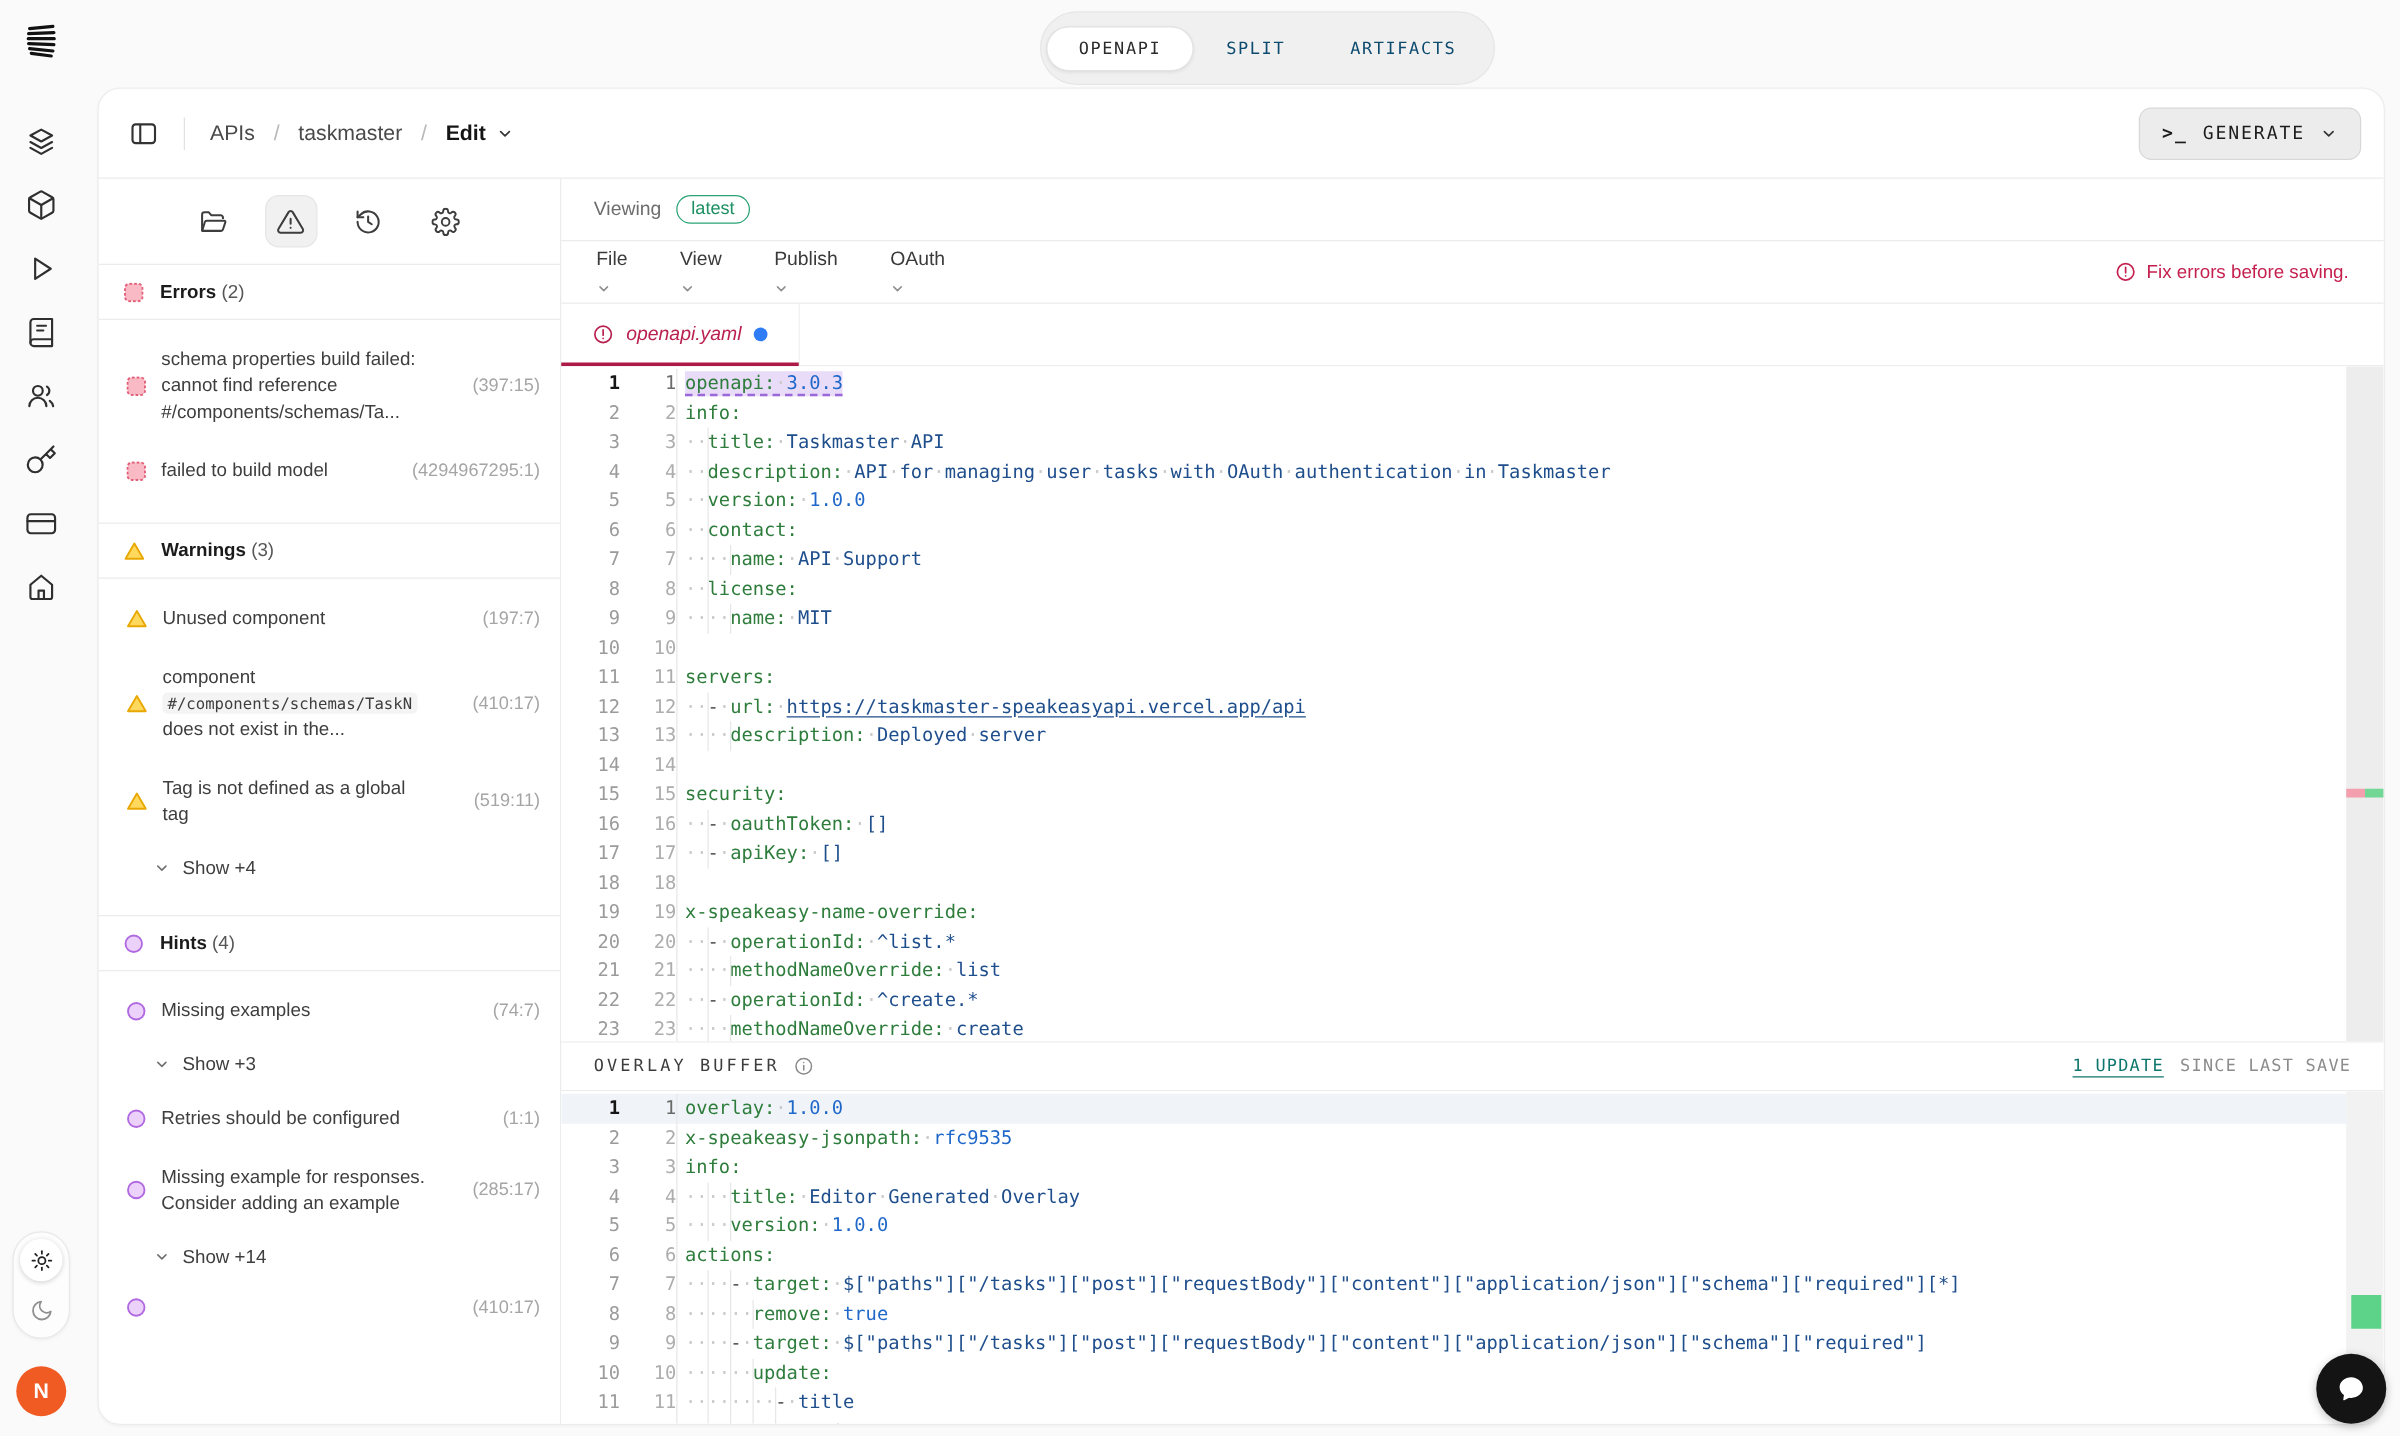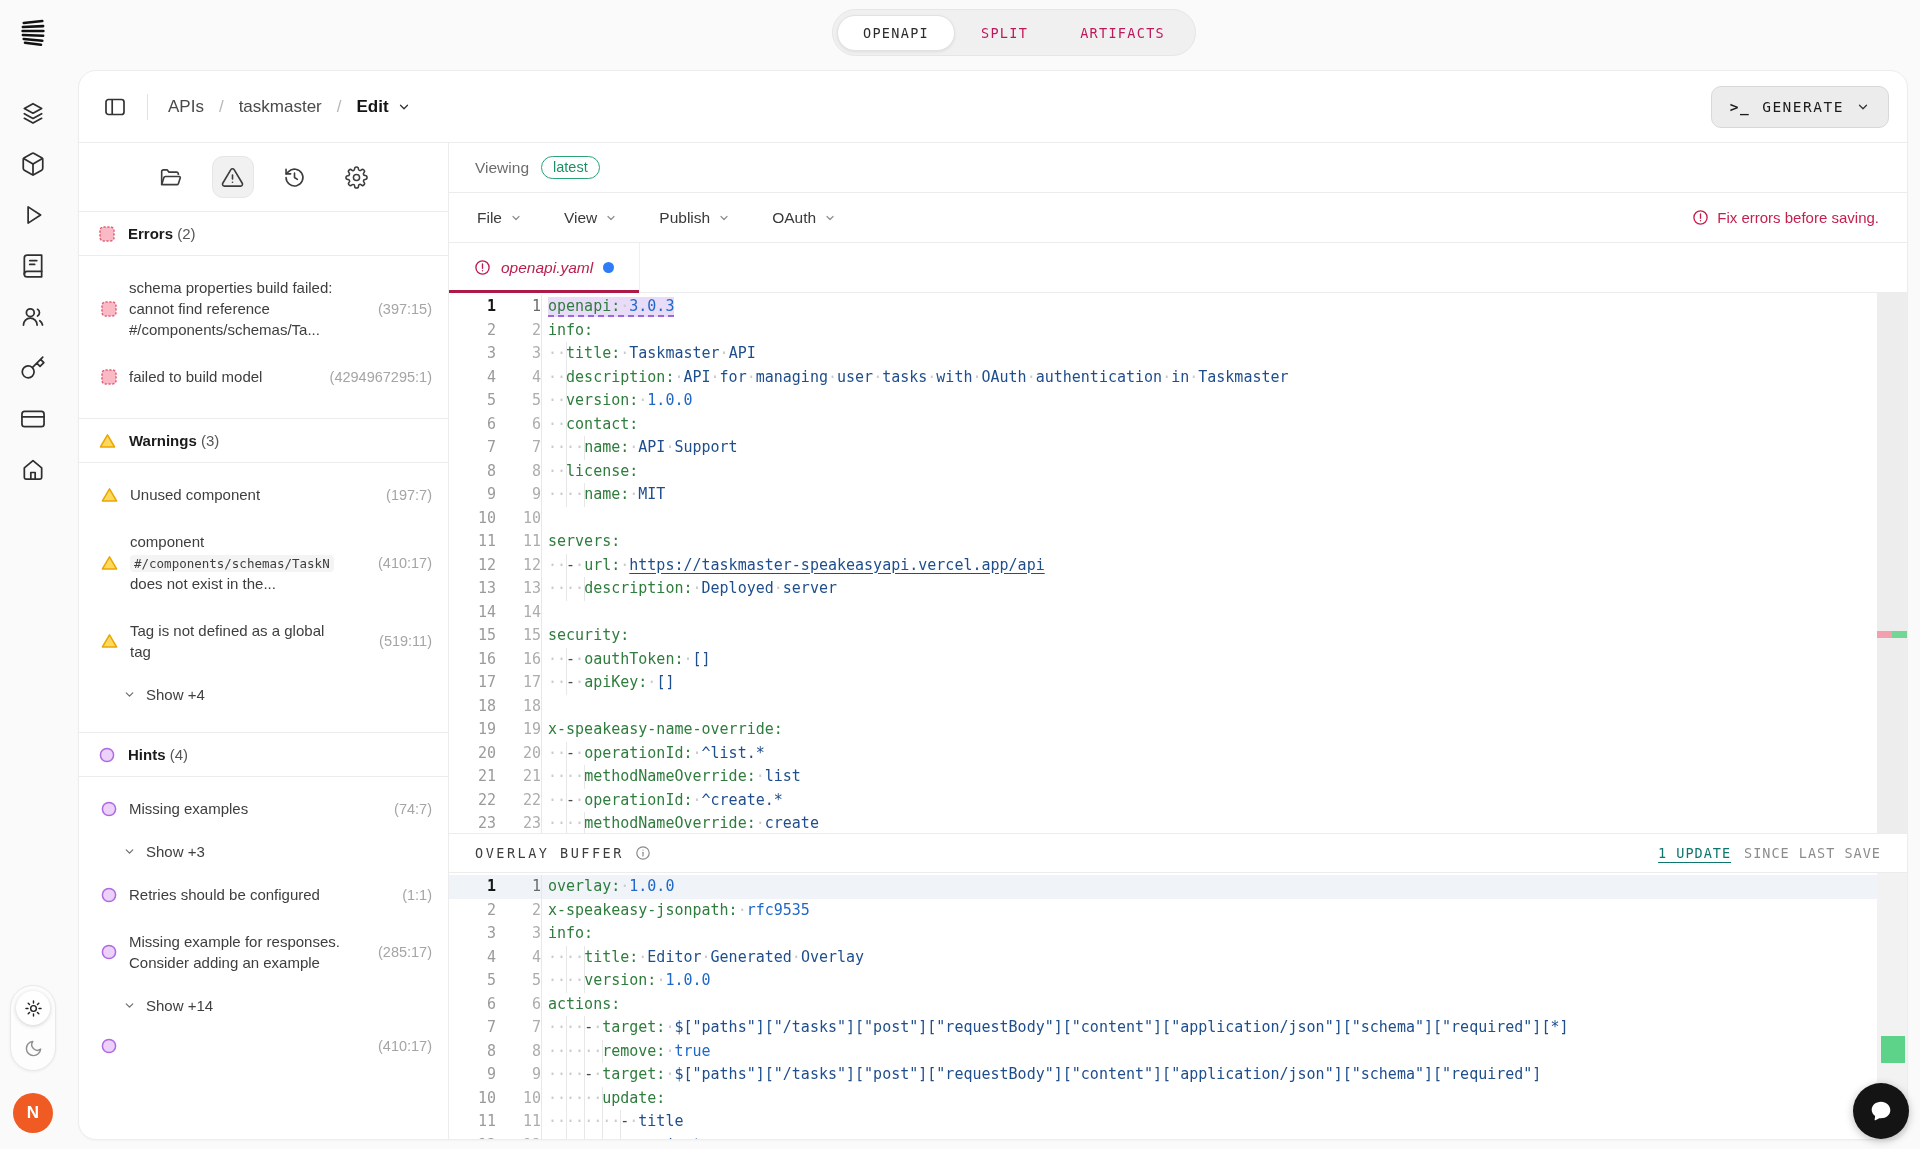--- a/index.html
+++ b/index.html
@@ -12,22 +12,22 @@
   .rail .logo { margin-bottom:50px; }
   .rail-nav { display:flex; flex-direction:column; align-items:center; gap:21px; }
   .rail-btn { width:30px; height:30px; display:flex; align-items:center; justify-content:center; color:#2f2f2f; background:none; border:none; cursor:pointer; }
   .rail-bottom { margin-top:auto; display:flex; flex-direction:column; align-items:center; }
   .theme-toggle { background:#fdfdfd; border:1px solid #e9e9e9; border-radius:999px; padding:5px; display:flex; flex-direction:column; gap:6px; box-shadow:0 1px 3px rgba(0,0,0,.06); }
   .theme-opt { width:34px; height:34px; border-radius:50%; display:flex; align-items:center; justify-content:center; color:#8f8f8f; }
   .theme-opt.active { background:#fff; color:#222; box-shadow:0 1px 4px rgba(0,0,0,.18); }
   .avatar { margin-top:22px; width:40px; height:40px; border-radius:50%; background:#f05b24; color:#fff; font-weight:700; font-size:17px; display:flex; align-items:center; justify-content:center; }
 
   
-  .view-tabs { position:absolute; left:832px; top:9px; height:47px; background:#f0f0f0; border:1px solid #e6e6e6; border-radius:999px; display:flex; align-items:center; padding:4px; font-family:"DejaVu Sans Mono",monospace; font-size:13.5px; letter-spacing:1.3px; z-index:5; }
-  .vt { padding:9px 25px; color:#be185d; border-radius:999px; border:1px solid transparent; cursor:pointer; background:none; font:inherit; letter-spacing:inherit; }
+  .view-tabs { position:absolute; left:832px; top:9px; height:59px; background:#f0f0f0; border:1px solid #e6e6e6; border-radius:999px; display:flex; align-items:center; padding:4px; font-family:"DejaVu Sans Mono",monospace; font-size:13.5px; letter-spacing:1.3px; z-index:5; }
+  .vt { padding:9px 25px; color:#0c4a6e; border-radius:999px; border:1px solid transparent; cursor:pointer; background:none; font:inherit; letter-spacing:inherit; }
   .vt.active { background:#fff; border-color:#e2e2e2; color:#2b2b2b; box-shadow:0 1px 3px rgba(0,0,0,.08); }
 
   
   .card { position:absolute; left:78px; top:70px; width:1830px; height:1070px; background:#fff; border:1px solid #ededed; border-radius:18px; box-shadow:0 1px 2px rgba(0,0,0,.03); overflow:hidden; display:flex; flex-direction:column; }
   .card-head { height:72px; flex:none; display:flex; align-items:center; padding:0 18px 0 24px; border-bottom:1px solid #ececec; }
   .icon-btn { background:none; border:none; color:#333; cursor:pointer; display:flex; align-items:center; justify-content:center; }
   .vdiv { width:1px; height:26px; background:#e2e2e2; margin:0 20px; }
   .crumbs { display:flex; align-items:center; font-size:17px; }
   .crumb { color:#4a4a4a; cursor:pointer; }
   .crumb-sep { color:#b8b8b8; margin:0 15px; }
@@ -56,21 +56,21 @@
   .show-row { display:flex; align-items:center; gap:10px; padding:11px 16px 11px 44px; font-size:15px; color:#3f3f3f; cursor:pointer; }
   .show-row svg { color:#6f6f6f; }
   .mark { flex:none; }
 
   
   .editor-col { flex:1; display:flex; flex-direction:column; min-width:0; min-height:0; }
   .viewing-row { height:50px; flex:none; border-bottom:1px solid #ececec; display:flex; align-items:center; gap:12px; padding:0 26px; }
   .viewing-label { color:#6d6d6d; font-size:15.5px; }
   .latest-badge { border:1.5px solid #2aa376; color:#1c8f63; border-radius:999px; padding:2px 11px 3px; font-size:14.5px; cursor:pointer; }
   .menu-row { height:50px; flex:none; border-bottom:1px solid #ececec; display:flex; align-items:center; gap:42px; padding:0 28px; }
-  .menu-item { display:flex; align-items:center; gap:8px; color:#3a3a3a; font-size:15.5px; background:none; border:none; cursor:pointer; font-family:inherit; }
+  .menu-item { display:flex; align-items:flex-start; gap:8px; color:#3a3a3a; font-size:15.5px; background:none; border:none; cursor:pointer; font-family:inherit;flex-direction:column; }
   .menu-item svg { color:#8e8e8e; }
   .fix-errors { margin-left:auto; display:flex; align-items:center; gap:8px; color:#c51f4e; font-size:15px; }
   .tab-row { height:50px; flex:none; border-bottom:1px solid #ececec; display:flex; align-items:stretch; }
   .file-tab { display:flex; align-items:center; gap:10px; padding:0 25px; border-right:1px solid #f0f0f0; position:relative; cursor:pointer; }
   .file-tab.active::after { content:""; position:absolute; left:0; right:0; bottom:-1px; height:3px; background:#ad1a47; }
   .tab-label { font-style:italic; font-weight:400; font-size:15.5px; color:#ba2150; }
   .dirty-dot { width:11px; height:11px; border-radius:50%; background:#2e7cf6; }
 
   
   .code-wrap { position:relative; overflow:hidden; font-family:"DejaVu Sans Mono",monospace; font-size:15px; background:#fff; }

